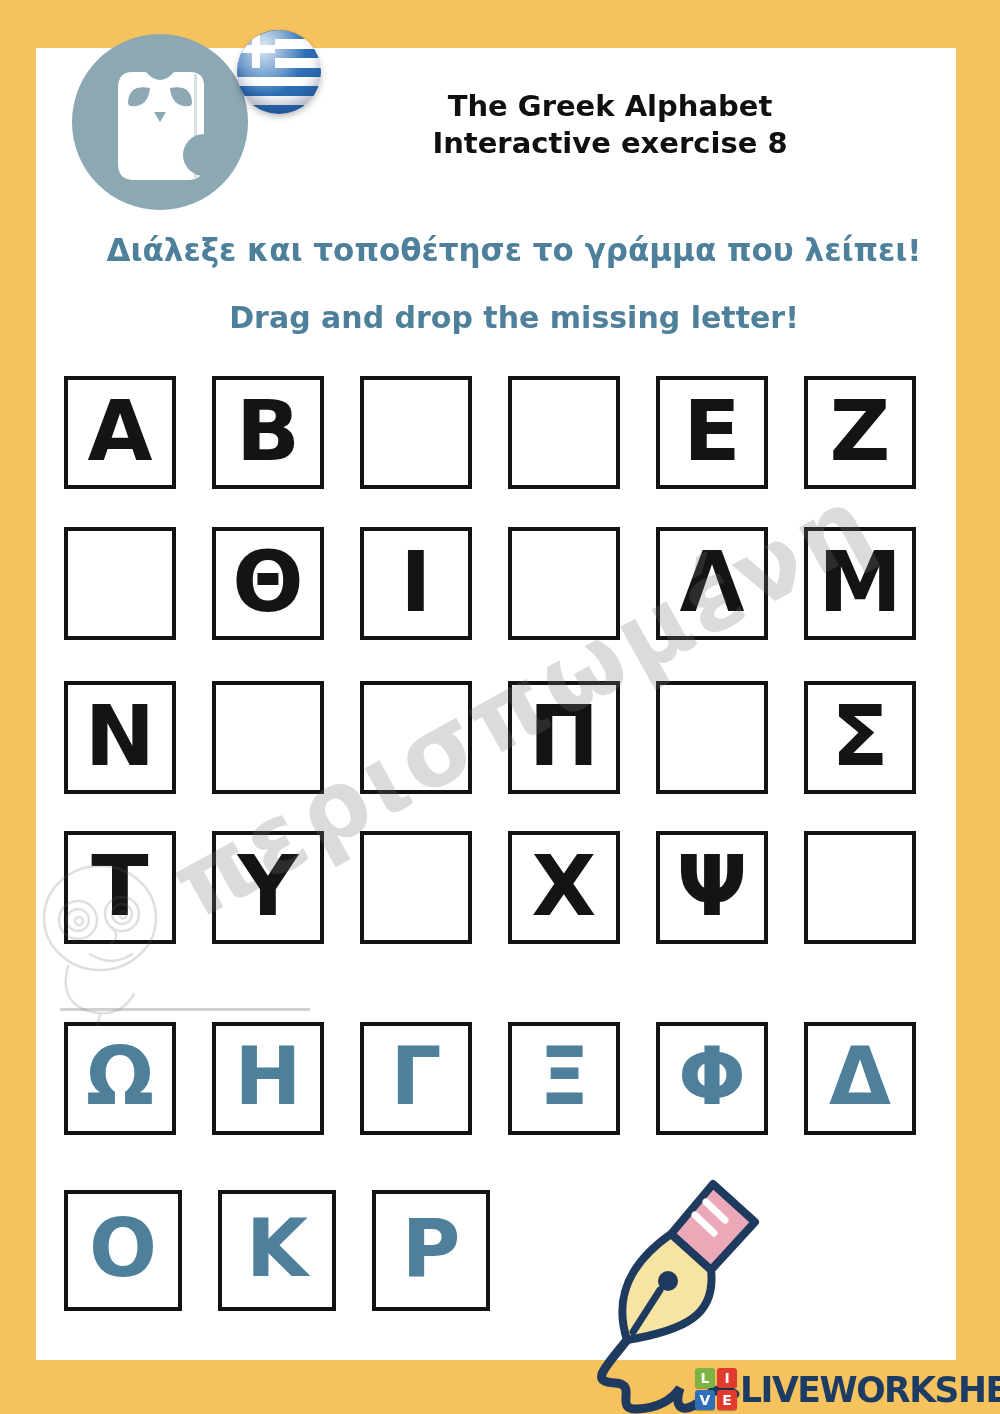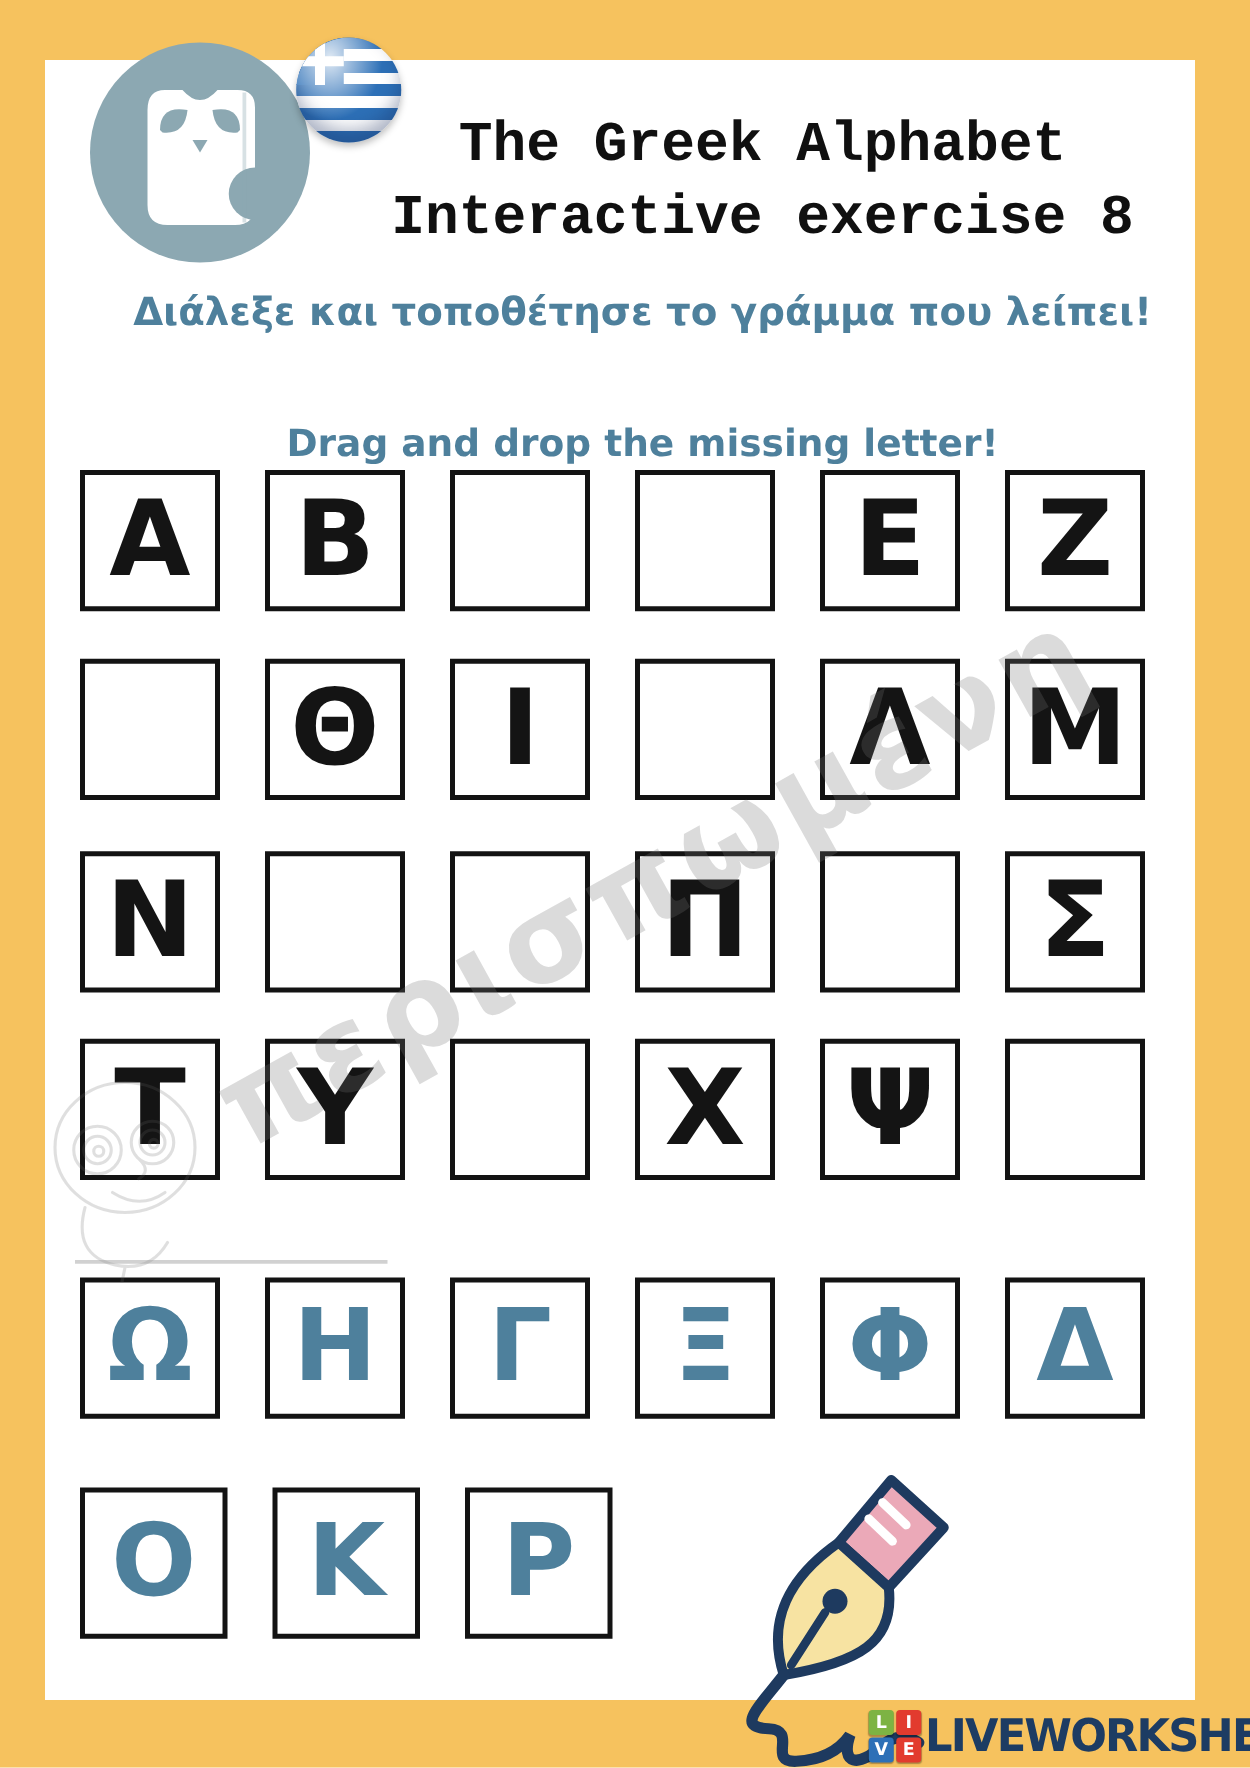--- a/index.html
+++ b/index.html
@@ -28,26 +28,26 @@
   .flag-canton { position:absolute; left:0; top:0; width:38px; height:38px; background:#2D70B7; }
   .flag-canton .vbar { position:absolute; left:15px; top:0; width:8px; height:38px; background:#fff; }
   .flag-canton .hbar { position:absolute; left:0; top:15px; width:38px; height:8px; background:#fff; }
   .flag-gloss {
     position:absolute; inset:0; border-radius:50%;
     background:radial-gradient(ellipse at 32% 20%, rgba(255,255,255,.85), rgba(255,255,255,0) 52%);
   }
   
   .title {
     position:absolute; left:250px; top:88px; width:720px; text-align:center;
-    font-size:45px; font-weight:800; color:#101010; line-height:1.28;
-    letter-spacing:0px; z-index:2;font-family:Liberation Mono, monospace;
+    font-size:29px; font-weight:800; color:#101010; line-height:1.28;
+    letter-spacing:0px; z-index:2;
   }
   .instruction-el { position:absolute; left:36px; width:956px; text-align:center; font-weight:bold; color:#4E809C; z-index:2; }
   .instr-greek { top:232px; font-size:31px; }
-  .instr-english { top:300px; font-size:30px;margin-top:38px; }
+  .instr-english { top:300px; font-size:30px; }
   
   .grid-row { position:absolute; left:64px; display:flex; gap:36px; z-index:2; }
   .cell {
     width:112px; height:113px; background:#fff; border:4px solid #131313;
     display:flex; align-items:center; justify-content:center;
     font-size:84px; font-weight:bold; color:#141414; line-height:1;
     padding-bottom:4px;
   }
   .row-1 { top:376px; } .row-2 { top:527px; } .row-3 { top:681px; } .row-4 { top:831px; }
   .bank-1 { top:1022px; } .bank-2 { top:1190px; }

